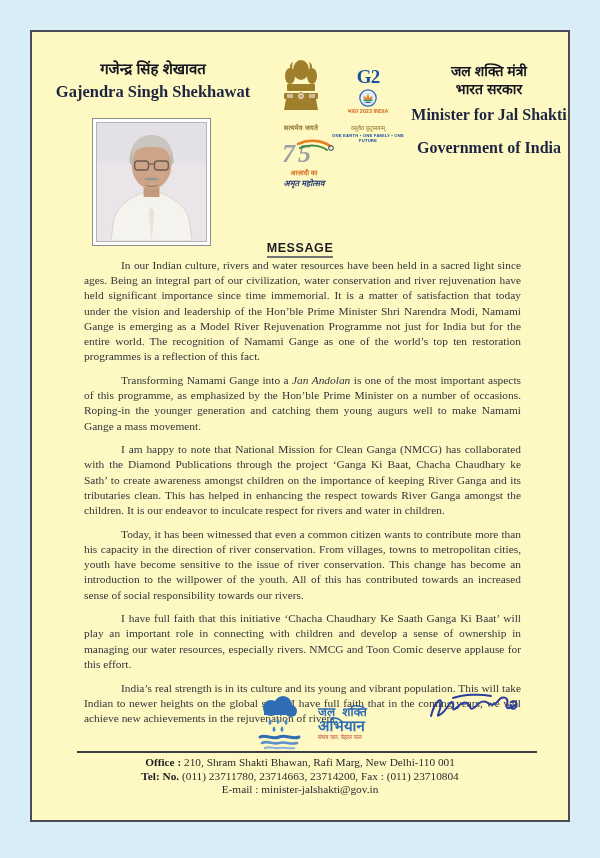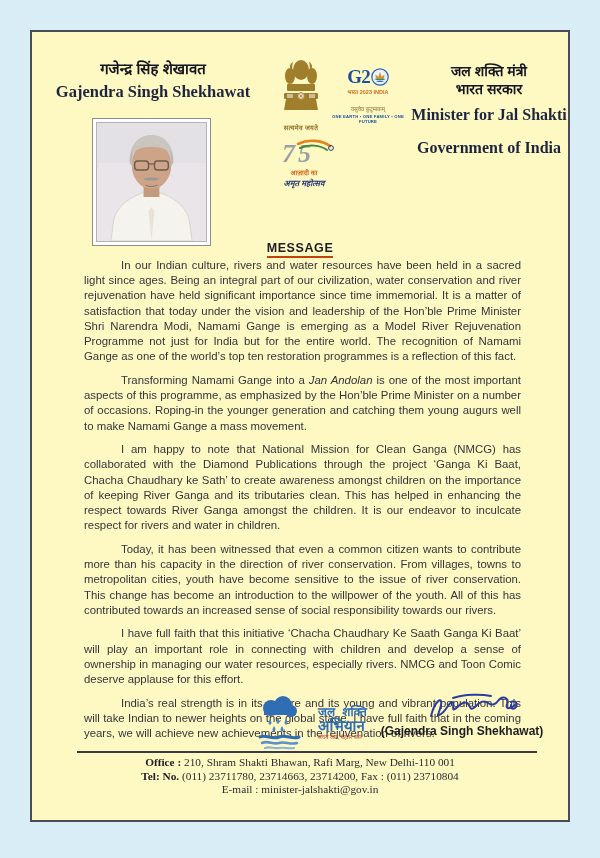--- a/index.html
+++ b/index.html
@@ -19,40 +19,40 @@
   
   .name-hi{left:18px;top:26px;width:206px;font-weight:bold;font-size:15px;color:#15151f;}
   .name-en{left:6px;top:50px;width:230px;font-family:"Liberation Serif",serif;font-weight:bold;font-size:16.5px;color:#1d2440;}
   .photo-frame{left:60px;top:86px;width:119px;height:128px;border:1px solid #8d8d8d;background:#fff;padding:3px;box-sizing:border-box;}
   .photo-frame svg{display:block;width:100%;height:100%;border:1px solid #b5b5b5;box-sizing:border-box;}
 
   .emblem{left:245px;top:26px;width:48px;}
   .emblem-motto{font-size:6.5px;font-weight:bold;color:#8d6f24;margin-top:1px;letter-spacing:.3px;}
 
   .g20{left:299px;top:34px;width:74px;}
-  .g20-row{display:flex;align-items:center;justify-content:center;gap:1px;}
+  .g20-row{display:flex;align-items:center;justify-content:center;gap:1px;flex-direction:column;}
   .g20-g{font-family:"Liberation Serif",serif;font-weight:bold;font-size:19px;color:#1c4fa1;letter-spacing:-1px;}
   .g20-bharat{font-size:5.5px;color:#d2691e;font-weight:bold;margin-top:0px;}
   .g20-motto-hi{font-size:5.5px;color:#8a6d2f;margin-top:9px;}
   .g20-motto-en{font-size:4.2px;color:#1c4fa1;font-weight:bold;margin-top:1px;letter-spacing:.2px;}
 
   .amrit{left:240px;top:106px;width:64px;}
   .amrit-75{position:relative;height:30px;}
   .amrit-l1{font-size:6.5px;color:#d2691e;font-weight:bold;margin-top:0;}
   .amrit-l2{font-size:8px;color:#273c75;font-weight:bold;font-style:italic;}
 
   .hdr-right{left:378px;top:30px;width:158px;}
   .hdr-right .hi{font-weight:bold;font-size:14px;color:#15151f;line-height:18px;}
   .hdr-right .en{font-family:"Liberation Serif",serif;font-weight:bold;font-size:16px;color:#1d2440;line-height:22px;margin-top:6px;}
 
   
   .msg-head{left:0;top:206px;width:100%;}
-  .msg-head span{display:inline-block;font-weight:bold;font-size:12.5px;color:#1c1c22;letter-spacing:.6px;border-bottom:2px solid #c2410c;padding-bottom:1px;}
+  .msg-head span{display:inline-block;font-weight:bold;font-size:12.5px;color:#1c1c22;letter-spacing:.6px;border-bottom:2px solid #737373;padding-bottom:1px;}
   .body-text{left:52px;top:226px;width:437px;color:#33343a;font-size:11.4px;line-height:15.2px;text-align:justify;}
-  .body-text p{margin:0 0 8.5px 0;text-indent:37px;}
+  .body-text p{margin:0 0 8.5px 0;text-indent:37px;font-family:Liberation Serif, serif;}
   .body-text .it{font-style:italic;}
 
   
   .sig{left:393px;top:658px;width:97px;height:34px;}
   .sig-name{left:335px;top:692px;width:190px;font-weight:bold;font-size:12px;color:#1c1c22;}
   .jsa{left:224px;top:662px;width:128px;height:58px;display:flex;align-items:center;gap:16px;}
   .jsa-txt .l1{font-weight:bold;font-size:12px;color:#2f6db5;line-height:13px;word-spacing:4px;}
   .jsa-txt .l2{font-weight:bold;font-size:15px;color:#2f6db5;line-height:13px;}
   .jsa-txt .tag{font-size:5.5px;color:#c0392b;margin-top:1px;}
   .foot-line{left:45px;top:719px;width:460px;height:2px;background:#3b3b44;}
@@ -168,21 +168,20 @@
   <div class="abs sig">
     <svg width="97" height="34" viewBox="0 0 97 34">
       <g fill="none" stroke="#2b3e9c" stroke-width="2" stroke-linecap="round">
         <path d="M6,26 C10,10 18,6 16,15 C14,25 10,28 16,24 C22,20 24,12 27,12 C30,12 26,22 30,19 C35,15 38,11 42,13 C46,15 44,22 50,17"></path>
         <path d="M50,17 C54,12 59,10 63,13 C67,16 71,14 73,11 C77,5 84,7 82,14 C80,20 86,19 90,15"></path>
         <path d="M28,8 C40,4 56,4 66,6"></path>
         <path d="M86,12 C90,10 93,13 91,17 C89,20 85,19 86,15"></path>
       </g>
     </svg>
   </div>
-  <div class="abs ctr sig-name">(Gajendra Singh Shekhawat)</div>
 
   <div class="abs jsa">
     <svg width="46" height="54" viewBox="0 0 46 54">
       <g fill="#2f6db5">
         <circle cx="15" cy="12" r="8"></circle>
         <circle cx="27" cy="9" r="9"></circle>
         <circle cx="35" cy="15" r="6"></circle>
         <path d="M8,14 L40,14 L40,19 L8,19 Z"></path>
       </g>
       <g fill="#4c85c8">

